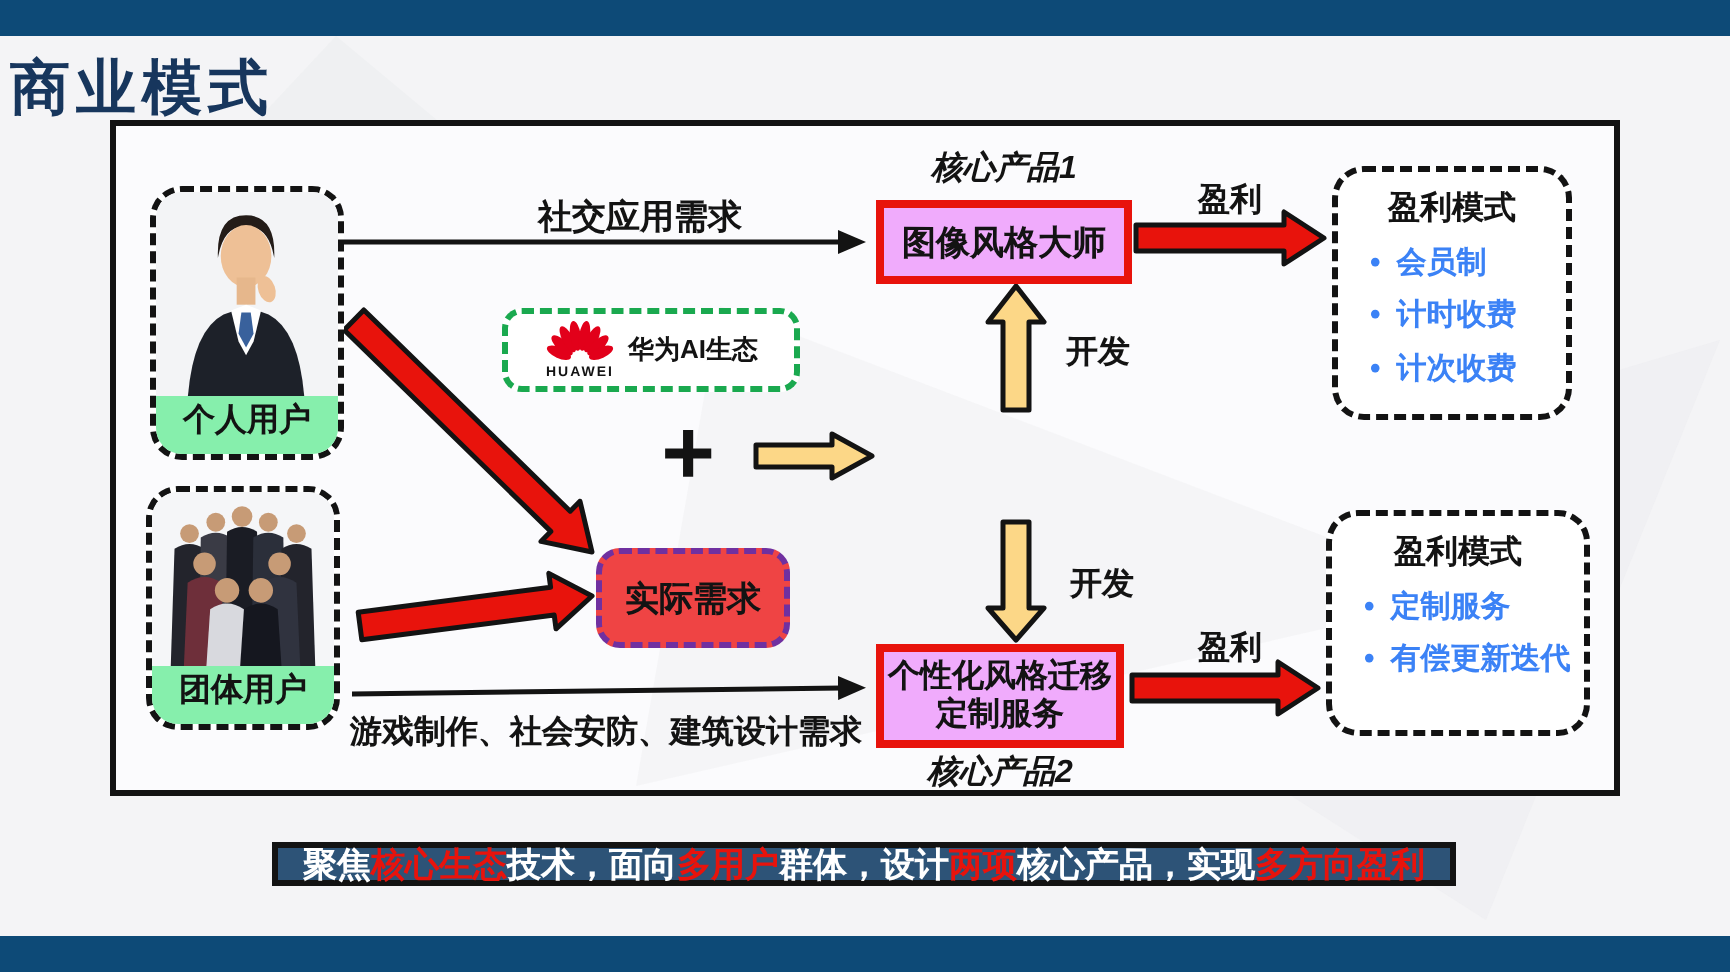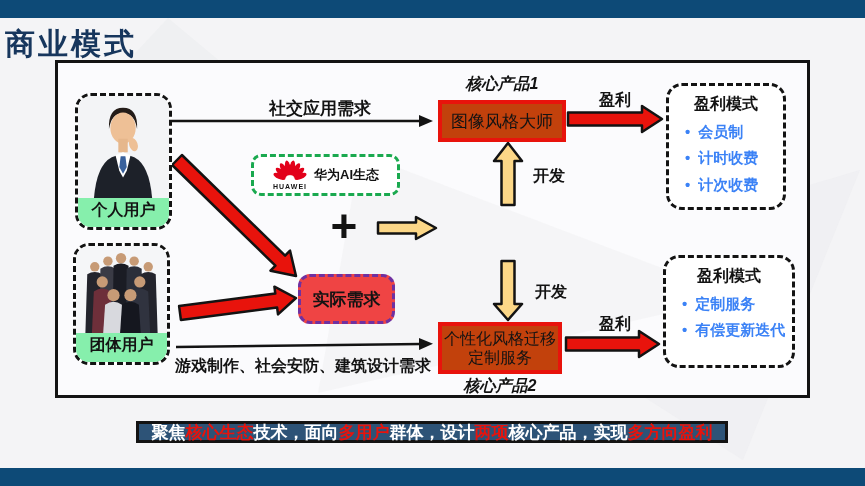--- a/index.html
+++ b/index.html
@@ -41,21 +41,21 @@
   .huawei-label { font-size:13px; font-weight:700; color:#131313; }
 
   .plus-sign { left:322px; top:200px; width:44px; height:52px; font-size:46px; font-weight:700; color:#131313; }
 
   .needs-box { left:298px; top:274px; width:97px; height:50px; border:3px dashed #7030a0;
     border-radius:12px; background:#ef4444; font-size:17px; font-weight:700; color:#131313; }
 
   .tech-box { left:444px; top:207px; width:140px; height:52px; border:3px dashed #1f3864;
     border-radius:12px; background:#fff; font-size:17px; font-weight:700; color:#131313; }
 
-  .red-box { border:4px solid #e8130c; background:#c2410c; font-weight:400; color:#131313; }
+  .red-box { border:4px solid #e8130c; background:#f0abfc; font-weight:700; color:#131313; }
   .box-product1 { left:438px; top:100px; width:128px; height:42px; font-size:17px; }
   .box-product2 { left:438px; top:322px; width:124px; height:52px; font-size:16px; line-height:1.2; padding:2px; }
 
   .tag-label { position:absolute; z-index:10; text-align:center; font-size:16px; font-weight:700; color:#131313;font-style:italic; }
   .tag-product1 { left:438px; top:74px; width:128px; }
   .tag-product2 { left:438px; top:376px; width:124px; }
 
   .profit-box { border:3px dashed #131313; border-radius:16px; background:#fff;
     flex-direction:column; justify-content:flex-start; padding:8px 6px 4px; z-index:10; }
   .profit-box .p-title { font-size:16px; font-weight:700; color:#131313; margin-bottom:4px; }

